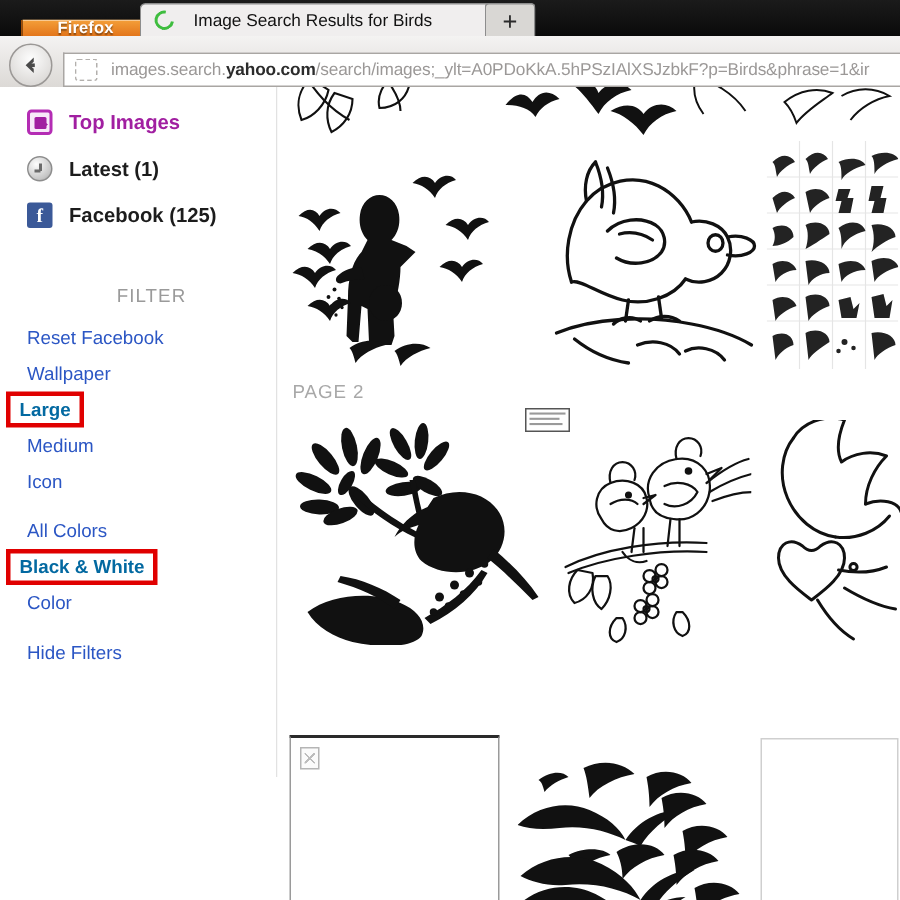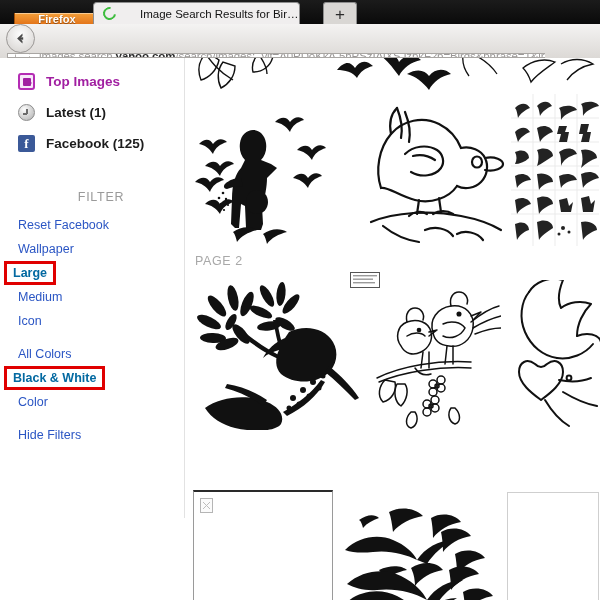--- a/index.html
+++ b/index.html
@@ -58,31 +58,31 @@
     border-left: 4px solid transparent;
     border-right: 4px solid transparent;
     border-top: 4px solid #ffffff;
     opacity: .95;
   }
 
   .tab {
     position: absolute;
     top: 2px;
     left: 93px;
-    width: 207px;
+    width: 264px;
     height: 22px;
     background: #f0eeee;
     border: 1px solid #8d8d8d;
     border-bottom: none;
     border-radius: 4px 4px 0 0;
     display: flex;
     align-items: center;
     padding-left: 9px;
     box-sizing: border-box;
-    gap: 24px;
+    gap: 13px;
     cursor: pointer;
   }
   .tab-favicon {
     width: 13px; height: 13px;
     border-radius: 50%;
     border: 2.6px solid #3fbd3f;
     border-right-color: transparent;
     box-sizing: border-box;
     flex: none;
     transform: rotate(-35deg);
@@ -115,22 +115,21 @@
   }
 
   .navbar {
     position: absolute;
     top: 24px; left: 0;
     width: 600px;
     height: 34px;
     background: linear-gradient(#f4f3f2, #dcd9d6);
     border-bottom: 1px solid #9a9a9a;
     display: flex;
-    align-items: flex-start;
-    flex-direction: column;
+    align-items: flex-end;
   }
 
   .back-btn {
     width: 27px; height: 27px;
     margin-left: 6px;
     border-radius: 50%;
     background: radial-gradient(circle at 50% 35%, #fdfdfd, #d2cfcc);
     border: 1px solid #9b9896;
     display: flex;
     align-items: center;

